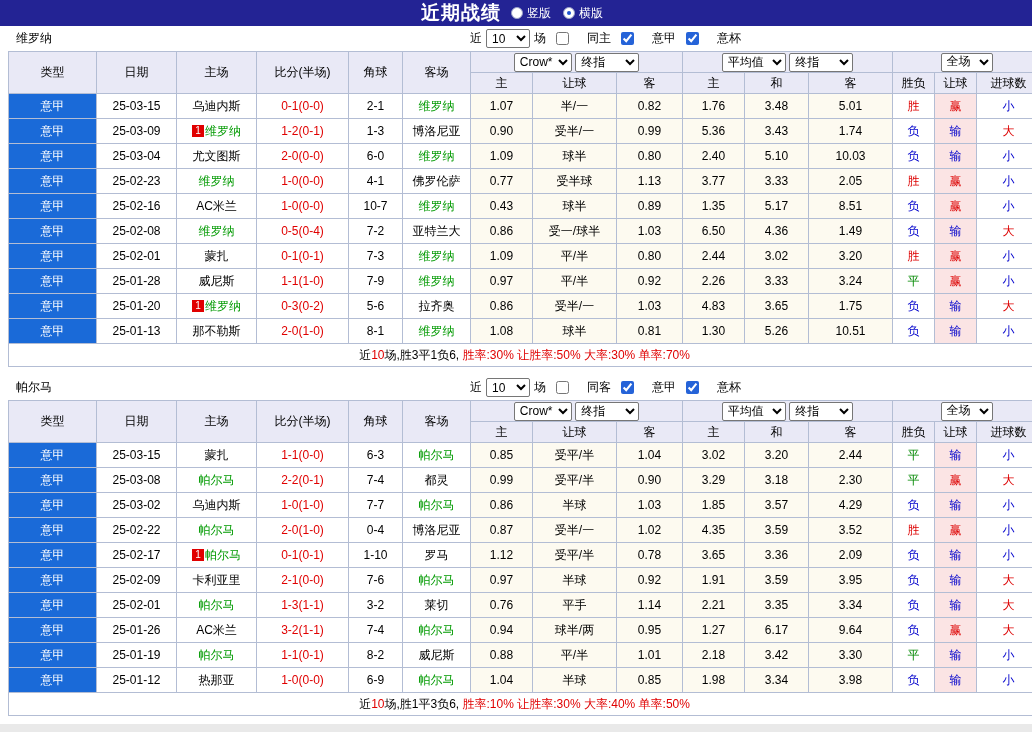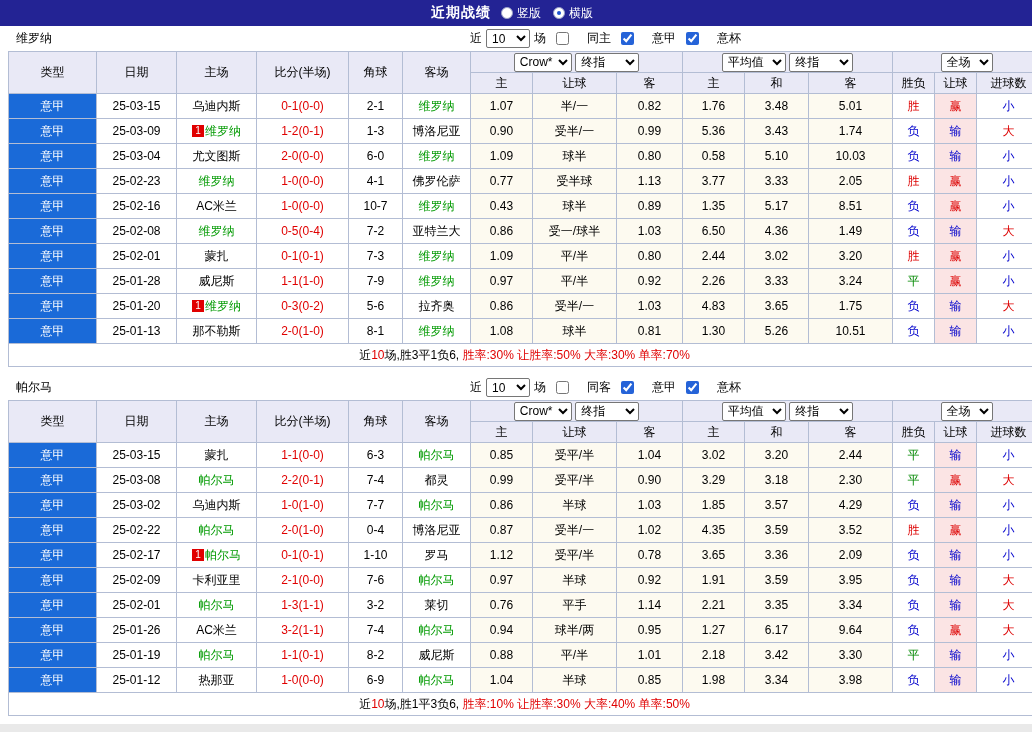--- a/index.html
+++ b/index.html
@@ -7,21 +7,21 @@
   body {
     width:1032px;
     font-family:"Liberation Sans","DejaVu Sans",sans-serif;
     font-size:12px; color:#000;
   }
   
   .topbar {
     height:26px; background:#232394; color:#fff;
     display:flex; align-items:center; justify-content:center; gap:10px;
   }
-  .topbar .title { font-weight:bold; font-size:14px; letter-spacing:1px; }
+  .topbar .title { font-weight:bold; font-size:19px; letter-spacing:1px; }
   .radio-group { display:flex; align-items:center; gap:4px; font-size:12px; }
   .radio {
     width:12px; height:12px; border-radius:50%; background:#fff;
     border:1px solid #9aa0c8; display:inline-block; position:relative; cursor:pointer;
   }
   .radio.checked::after {
     content:""; position:absolute; left:3px; top:3px; width:4px; height:4px;
     border-radius:50%; background:#1f54cf;
   }
   .radio-label { margin-right:8px;text-align:center; }
@@ -34,21 +34,21 @@
   input[type=checkbox] { width:13px; height:13px; margin:0 1px 0 6px; accent-color:#2563d8; }
 
   select {
     font-family:inherit; font-size:12px; height:19px;
     background:#fff; border:1px solid #767676; border-radius:2px; padding:0 1px;
   }
   .sel-count { width:44px; }
   .sel-book  { width:58px; }
   .sel-final { width:64px; }
   .sel-avg   { width:64px; }
-  .sel-full  { width:52px; }
+  .sel-full  { width:52px;font-family:Liberation Mono, monospace; }
 
   
   table { border-collapse:collapse; table-layout:fixed; width:1032px; }
   th,td {
     border:1px solid #b3bdd4; text-align:center; padding:0;
     font-size:12px; font-weight:normal; overflow:hidden; white-space:nowrap;
   }
   thead th { background:#e9e9f6; height:21px; color:#000; }
   tbody td { height:25px; background:#fff; }
   .c-type  { background:#1a6ad8; color:#fff; }
@@ -190,21 +190,21 @@
         <tr>
           <td class="c-type">意甲</td>
           <td>25-03-04</td>
           <td><span>尤文图斯</span></td>
           <td class="c-score">2-0(0-0)</td>
           <td>6-0</td>
           <td><span class="subject">维罗纳</span></td>
           <td class="c-odds">1.09</td>
           <td class="c-odds">球半</td>
           <td class="c-odds">0.80</td>
-          <td class="c-odds">0.58</td>
+          <td class="c-odds">2.40</td>
           <td class="c-odds">5.10</td>
           <td class="c-odds">10.03</td>
           <td style="color: rgb(0, 0, 204);">负</td>
           <td class="c-handi" style="color: rgb(0, 0, 204);">输</td>
           <td style="color: rgb(0, 0, 204);">小</td>
         </tr>
         <tr>
           <td class="c-type">意甲</td>
           <td>25-02-23</td>
           <td><span class="subject">维罗纳</span></td>

